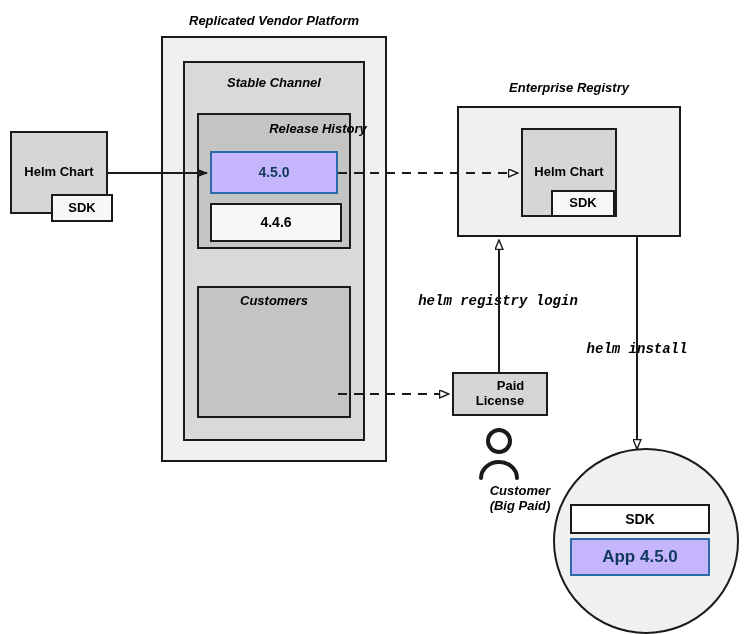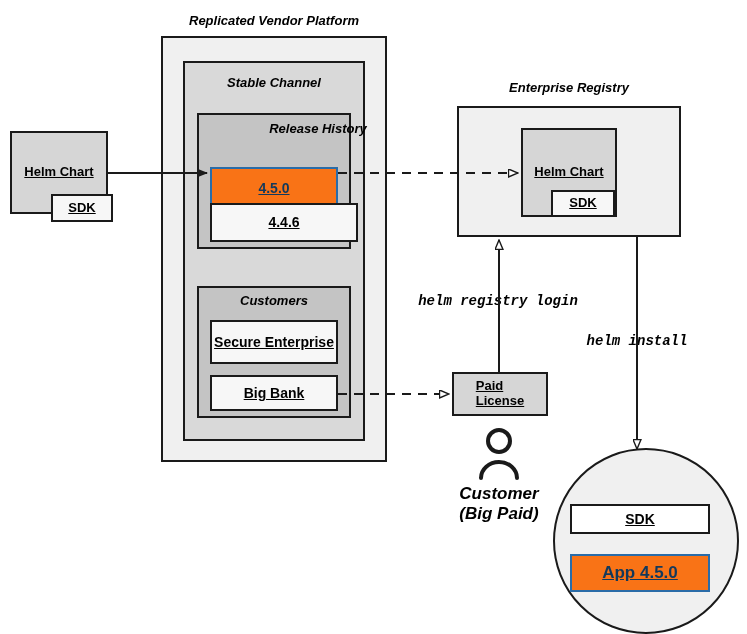--- a/index.html
+++ b/index.html
@@ -2,26 +2,26 @@
 <html><head>
 <meta charset="utf-8">
 <style>
   html,body{margin:0;padding:0;background:#ffffff;}
   body{width:747px;height:634px;position:relative;
        font-family:"Liberation Sans",sans-serif;color:#000;}
   .canvas{position:absolute;inset:0;width:747px;height:634px;}
   .lbl{position:absolute;font-weight:bold;text-align:center;line-height:1.15;font-style:italic;}
   .box{position:absolute;box-sizing:border-box;border:2px solid #1a1a1a;
        display:flex;align-items:center;justify-content:center;
-       text-align:left;font-weight:bold;line-height:1.15;text-decoration:underline;}
+       text-align:right;font-weight:bold;line-height:1.15;}
   .fill-light{background:#f0f0f0;}
   .fill-mid{background:#d9d9d9;}
   .fill-dark{background:#c4c4c4;}
   .fill-white{background:#f7f7f7;}
-  .fill-blue{background:#f97316;border-color:#2a6ca8;color:#12395c;margin-top:16px;}
+  .fill-blue{background:#c4b5fd;border-color:#2a6ca8;color:#12395c;}
   .fill-grey{background:#d6d6d6;}
   .title{font-size:13px;font-weight:bold;}
   .mono{font-family:"Liberation Mono",monospace;font-weight:bold;font-size:14px;
         letter-spacing:0px;white-space:nowrap;}
   .circle{position:absolute;border:2px solid #1a1a1a;border-radius:50%;
           background:#f0f0f0;box-sizing:border-box;}
   svg.overlay{position:absolute;left:0;top:0;width:747px;height:634px;
               pointer-events:none;overflow:visible;}
 </style>
 </head>
@@ -33,29 +33,25 @@
 
   <div class="box fill-light" style="left:161px;top:36px;width:226px;height:426px;"></div>
 
   <div class="box fill-mid" style="left:183px;top:61px;width:182px;height:380px;"></div>
   <div class="lbl title" style="left:183px;top:76px;width:182px;">Stable Channel</div>
 
   <div class="box fill-dark" style="left:197px;top:113px;width:154px;height:136px;"></div>
   <div class="lbl title" style="left:197px;top:122px;width:154px;margin-left:44px;">Release History</div>
 
   <div class="box fill-blue" style="left:210px;top:151px;width:128px;height:43px;font-size:14px;">4.5.0</div>
-  <div class="box fill-white" style="left:210px;top:203px;width:148px;height:39px;font-size:14px;">4.4.6</div>
+  <div class="box fill-white" style="left:210px;top:203px;width:132px;height:39px;font-size:14px;">4.4.6</div>
 
   <div class="box fill-dark" style="left:197px;top:286px;width:154px;height:132px;"></div>
   <div class="lbl title" style="left:197px;top:294px;width:154px;">Customers</div>
 
-  <div class="box fill-white" style="left:210px;top:320px;width:128px;height:44px;font-size:14px;">
-    <span>Secure Enterprise</span>
-  </div>
-  <div class="box fill-white" style="left:210px;top:375px;width:128px;height:36px;font-size:14px;">Big Bank</div>
 
   <div class="box fill-grey" style="left:10px;top:131px;width:98px;height:83px;font-size:13px;">
     <span>Helm Chart</span>
   </div>
   <div class="box fill-white" style="left:51px;top:194px;width:62px;height:28px;font-size:13px;">SDK</div>
 
   <div class="lbl title" style="left:457px;top:81px;width:224px;">Enterprise Registry</div>
 
   <div class="box fill-light" style="left:457px;top:106px;width:224px;height:131px;"></div>
 
@@ -70,32 +66,32 @@
       <div>License</div>
     </div>
   </div>
 
   <svg class="overlay">
     <g>
       <circle cx="499" cy="441" r="11" fill="none" stroke="#1a1a1a" stroke-width="4"></circle>
       <path d="M481,478 a18,16 0 0 1 36,0" fill="none" stroke="#1a1a1a" stroke-width="4" stroke-linecap="round"></path>
     </g>
   </svg>
-  <div class="lbl" style="left:429px;top:484px;width:140px;font-size:17px;">
+  <div class="lbl" style="left:450px;top:484px;width:140px;font-size:13px;">
     <div>Customer</div>
     <div>(Big Paid)</div>
   </div>
 
   <div class="circle" style="left:553px;top:448px;width:186px;height:186px;"></div>
 
   <div class="box" style="left:570px;top:504px;width:140px;height:30px;background:#ffffff;font-size:14px;">SDK</div>
   <div class="box fill-blue" style="left:570px;top:538px;width:140px;height:38px;font-size:17px;">App 4.5.0</div>
 
   <div class="lbl mono" style="left:378px;top:293px;width:240px;">helm registry login</div>
-  <div class="lbl mono" style="left:557px;top:333px;width:160px;">helm install</div>
+  <div class="lbl mono" style="left:557px;top:341px;width:160px;">helm install</div>
 
   <svg class="overlay">
     <defs>
       <marker id="solidArrow" markerWidth="10" markerHeight="8" refX="9" refY="4" orient="auto" markerUnits="userSpaceOnUse">
         <path d="M0,0 L10,4 L0,8 z" fill="#1a1a1a"></path>
       </marker>
       <marker id="openArrow" markerWidth="11" markerHeight="9" refX="10" refY="4.5" orient="auto" markerUnits="userSpaceOnUse">
         <path d="M0.5,0.5 L10,4.5 L0.5,8.5 z" fill="#ffffff" stroke="#1a1a1a" stroke-width="1.4"></path>
       </marker>
     </defs>

